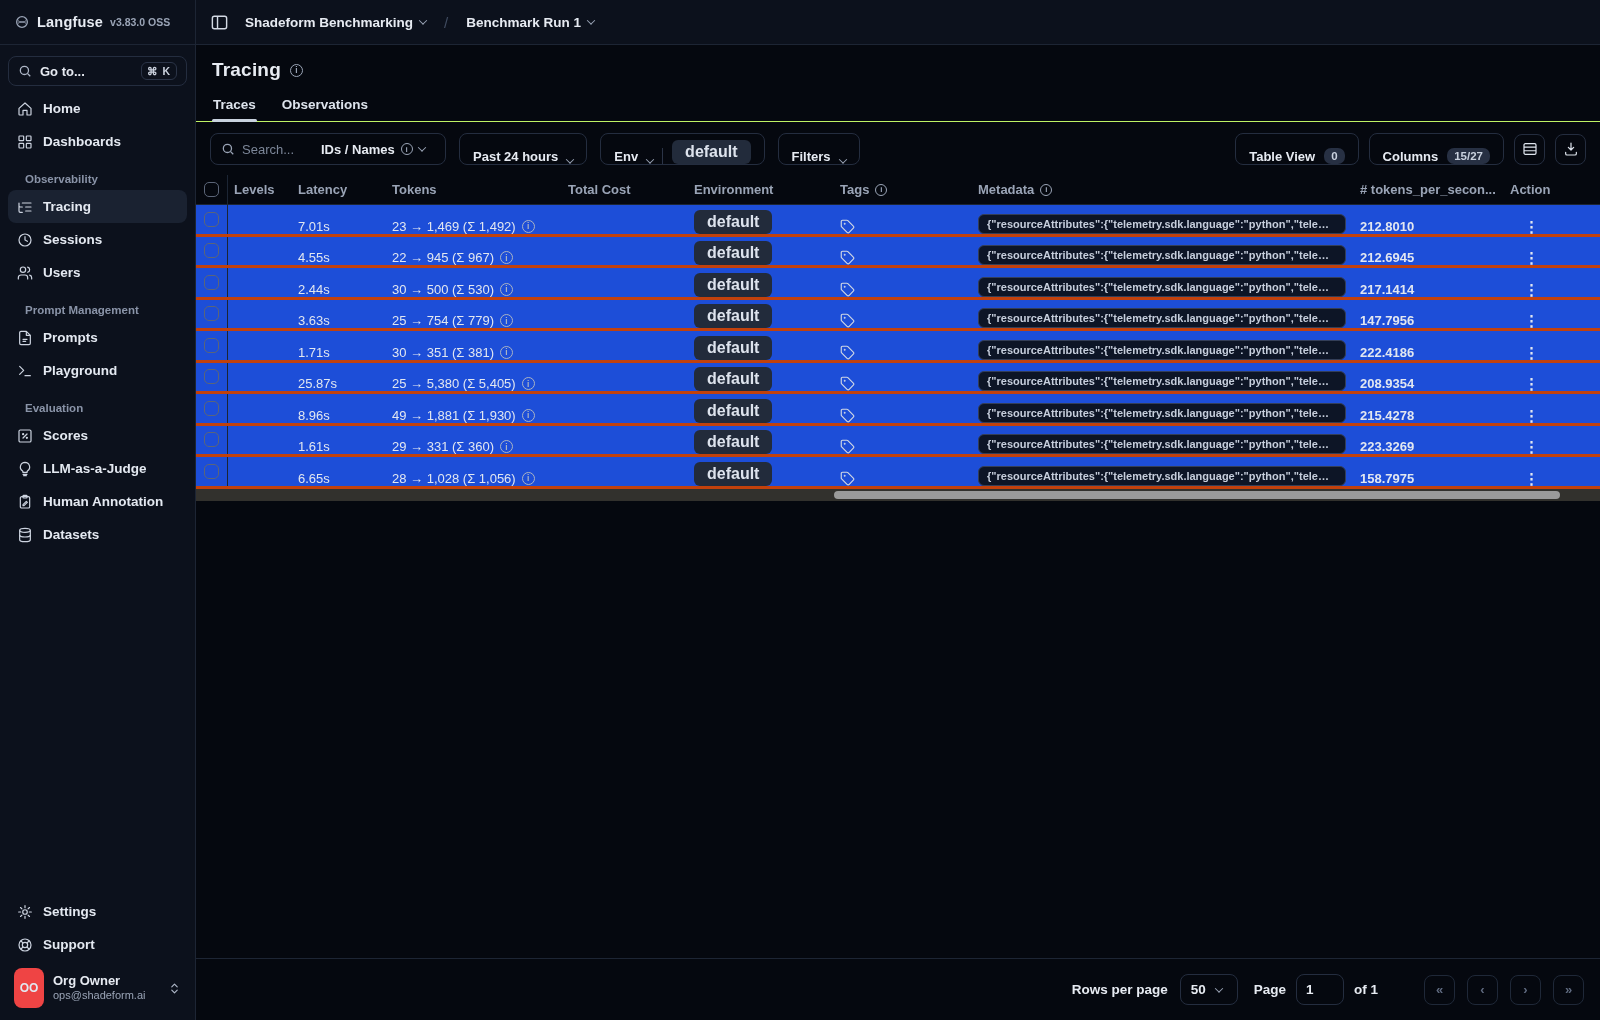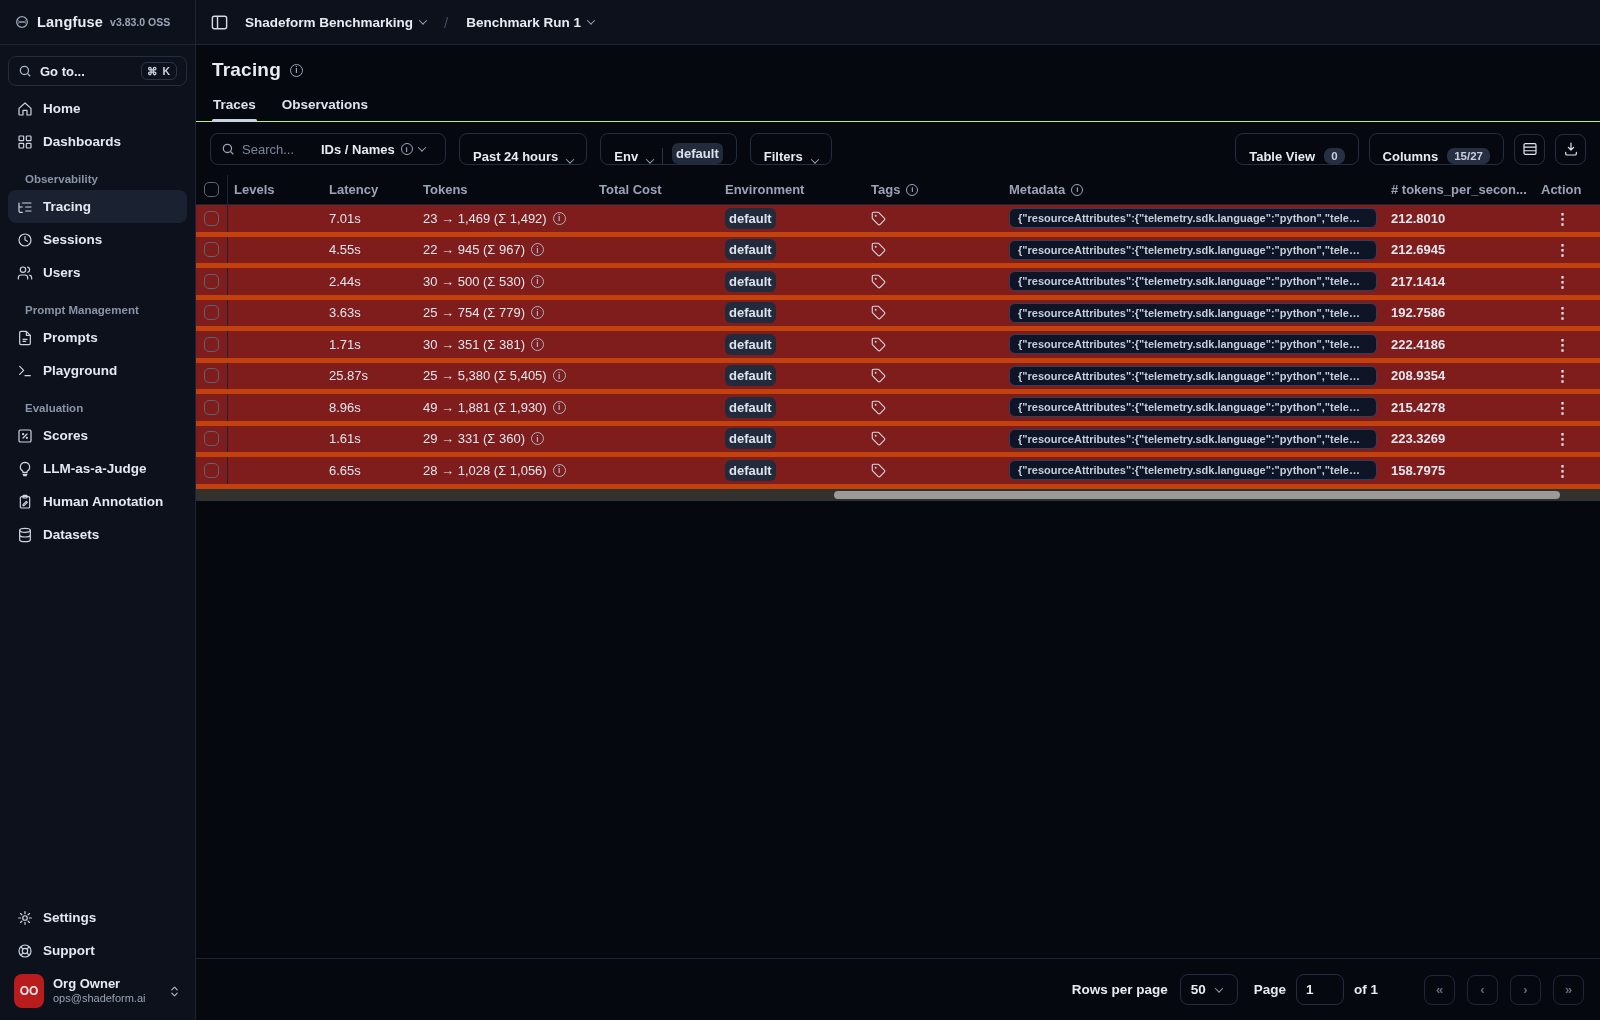--- a/index.html
+++ b/index.html
@@ -29,21 +29,21 @@
   .kbd { margin-left:auto; border:1px solid #2b3447; border-radius:6px; font-size:10.5px;
     padding:2px 5px; color:#ccd3df; font-weight:600; letter-spacing:1px; }
   .nav { padding:4px 8px 0; display:flex; flex-direction:column; }
   .nav-item { height:33px; display:flex; align-items:center; gap:10px; padding:0 9px;
     border-radius:8px; font-weight:600; font-size:13.5px; color:#e4e9f1; cursor:pointer; }
   .nav-item svg { color:#cdd4e0; flex:none; }
   .nav-item.active { background:#1a2231; }
   .section-title { font-size:11.5px; color:#8a94a8; font-weight:700; padding:15px 17px 5px; }
   .sb-footer { margin-top:auto; padding:0 8px 8px; }
   .user-card { display:flex; align-items:center; gap:9px; padding:7px 6px 4px; }
-  .avatar { width:30px; height:34px; border-radius:8px; background:#b91c1c;
+  .avatar { width:30px; height:40px; border-radius:8px; background:#ef4444;
     display:flex; align-items:center; justify-content:center;
     font-weight:700; font-size:12px; color:#e2e8f1; flex:none; }
   .user-meta { line-height:1.25; min-width:0; }
   .user-name { font-weight:700; font-size:13px; }
   .user-email { font-size:11px; color:#9aa4b6; }
   .updown { margin-left:auto; color:#aeb7c7; }
 
   
   .main { flex:1; display:flex; flex-direction:column; height:100%; min-width:0; background:#05080f; }
   .topbar { height:45px; min-height:45px; background:#0c111c; border-bottom:1px solid #1d2534;
@@ -67,46 +67,46 @@
     align-items:center; gap:7px; padding:0 10px; width:236px; }
   .searchbox input { background:transparent; border:none; outline:none; color:#fca5a5;
     font-family:inherit; font-size:13px; width:72px; }
   .searchbox input::placeholder { color:#7c8698; }
   .search-scope { font-weight:700; font-size:13px; white-space:nowrap; display:flex; align-items:center; gap:6px; }
   .fbtn { height:32px; border:1px solid #242d3f; border-radius:8px; display:flex;
     align-items:flex-end; gap:9px; padding:0 13px; font-weight:700; font-size:13px;
     background:transparent; color:#e7ebf2; cursor:pointer; white-space:nowrap; }
   .fbtn .chev { color:#9aa4b6; }
   .vsep { width:1px; height:16px; background:#2b3447; }
-  .chip { background:#222b3b; border-radius:6px; padding:3px 4px; font-size:13px;
+  .chip { background:#222b3b; border-radius:6px; padding:3px 13px; font-size:16px;
     font-weight:600; color:#dde3ed; }
   .badge { background:#273043; border-radius:7px; padding:2px 7px; font-size:11.5px;
     font-weight:700; color:#c9d1de; }
   .fright { margin-left:auto; display:flex; align-items:center; gap:10px; }
   .iconbtn { width:31px; height:31px; border:1px solid #242d3f; border-radius:8px;
     display:flex; align-items:center; justify-content:center; color:#dfe5ee; cursor:pointer; }
 
   
   .c { padding-left:6px; padding-right:8px; display:flex; align-items:center; min-width:0; }
   .c-check { width:32px; min-width:32px; justify-content:center; align-self:stretch;
     border-right:1px solid #1c2534; padding:0; }
   .c-levels { width:64px; }
-  .c-latency { width:94px;margin-left:31px; }
+  .c-latency { width:94px; }
   .c-tokens { width:176px; gap:6px; }
   .c-cost { width:126px; }
   .c-env { width:146px; }
   .c-tags { width:138px; }
   .c-meta { width:382px; }
   .c-tps { width:150px; }
   .c-action { width:56px; }
   .thead { display:flex; height:30px; align-items:center; border-bottom:1px solid #1c2534;
     color:#9aa4b6; font-weight:600; font-size:13px; }
   .thead .c { gap:6px; }
-  .trow { display:flex; height:31.5px; align-items:center; background:#7f1d1d;
-    border-bottom:5px solid #c2410c; font-size:13px; color:#e2e7f0; }
+  .trow { display:flex; height:31.5px; align-items:flex-end; background:#1d4ed8;
+    border-bottom:3px solid #c2410c; font-size:13px; color:#e2e7f0; }
   .checkbox { width:15px; height:15px; border:1.5px solid #5b6578; border-radius:5px;
     display:inline-block; cursor:pointer; }
   .val { font-weight:500; white-space:nowrap; }
   .tag-ic { color:#d3d9e4; }
   .metabox { border:1px solid #333e58; background:#0d1526; border-radius:6px;
     padding:3px 8px; font-size:11px; font-weight:600; color:#c6cedc; white-space:nowrap;
     overflow:hidden; text-overflow:ellipsis; max-width:368px; cursor:pointer; }
   .tps { font-weight:600; }
   .kebab { font-size:15px; font-weight:700; margin-left:14px; cursor:pointer; line-height:1; }
 
@@ -496,21 +496,21 @@
         <div class="c c-tags">
           <svg class="tag-ic" width="15" height="15" viewBox="0 0 24 24" fill="none" stroke="currentColor" stroke-width="1.8">
             <path d="M12.586 2.586A2 2 0 0 0 11.172 2H4a2 2 0 0 0-2 2v7.172a2 2 0 0 0 .586 1.414l8.704 8.704a2.426 2.426 0 0 0 3.42 0l6.58-6.58a2.426 2.426 0 0 0 0-3.42z"></path>
             <circle cx="7.5" cy="7.5" r=".6" fill="currentColor"></circle>
           </svg>
         </div>
         <div class="c c-meta">
           <span class="metabox">{"resourceAttributes":{"telemetry.sdk.language":"python","telemetry...</span>
         </div>
         <div class="c c-tps">
-          <span class="tps">192.7586</span>
+          <span class="tps">147.7956</span>
         </div>
         <div class="c c-action">
           <span class="kebab">⋮</span>
         </div>
       </div>
       <div class="trow">
         <div class="c c-check">
           <span class="checkbox"></span>
         </div>
         <div class="c c-levels"></div>

